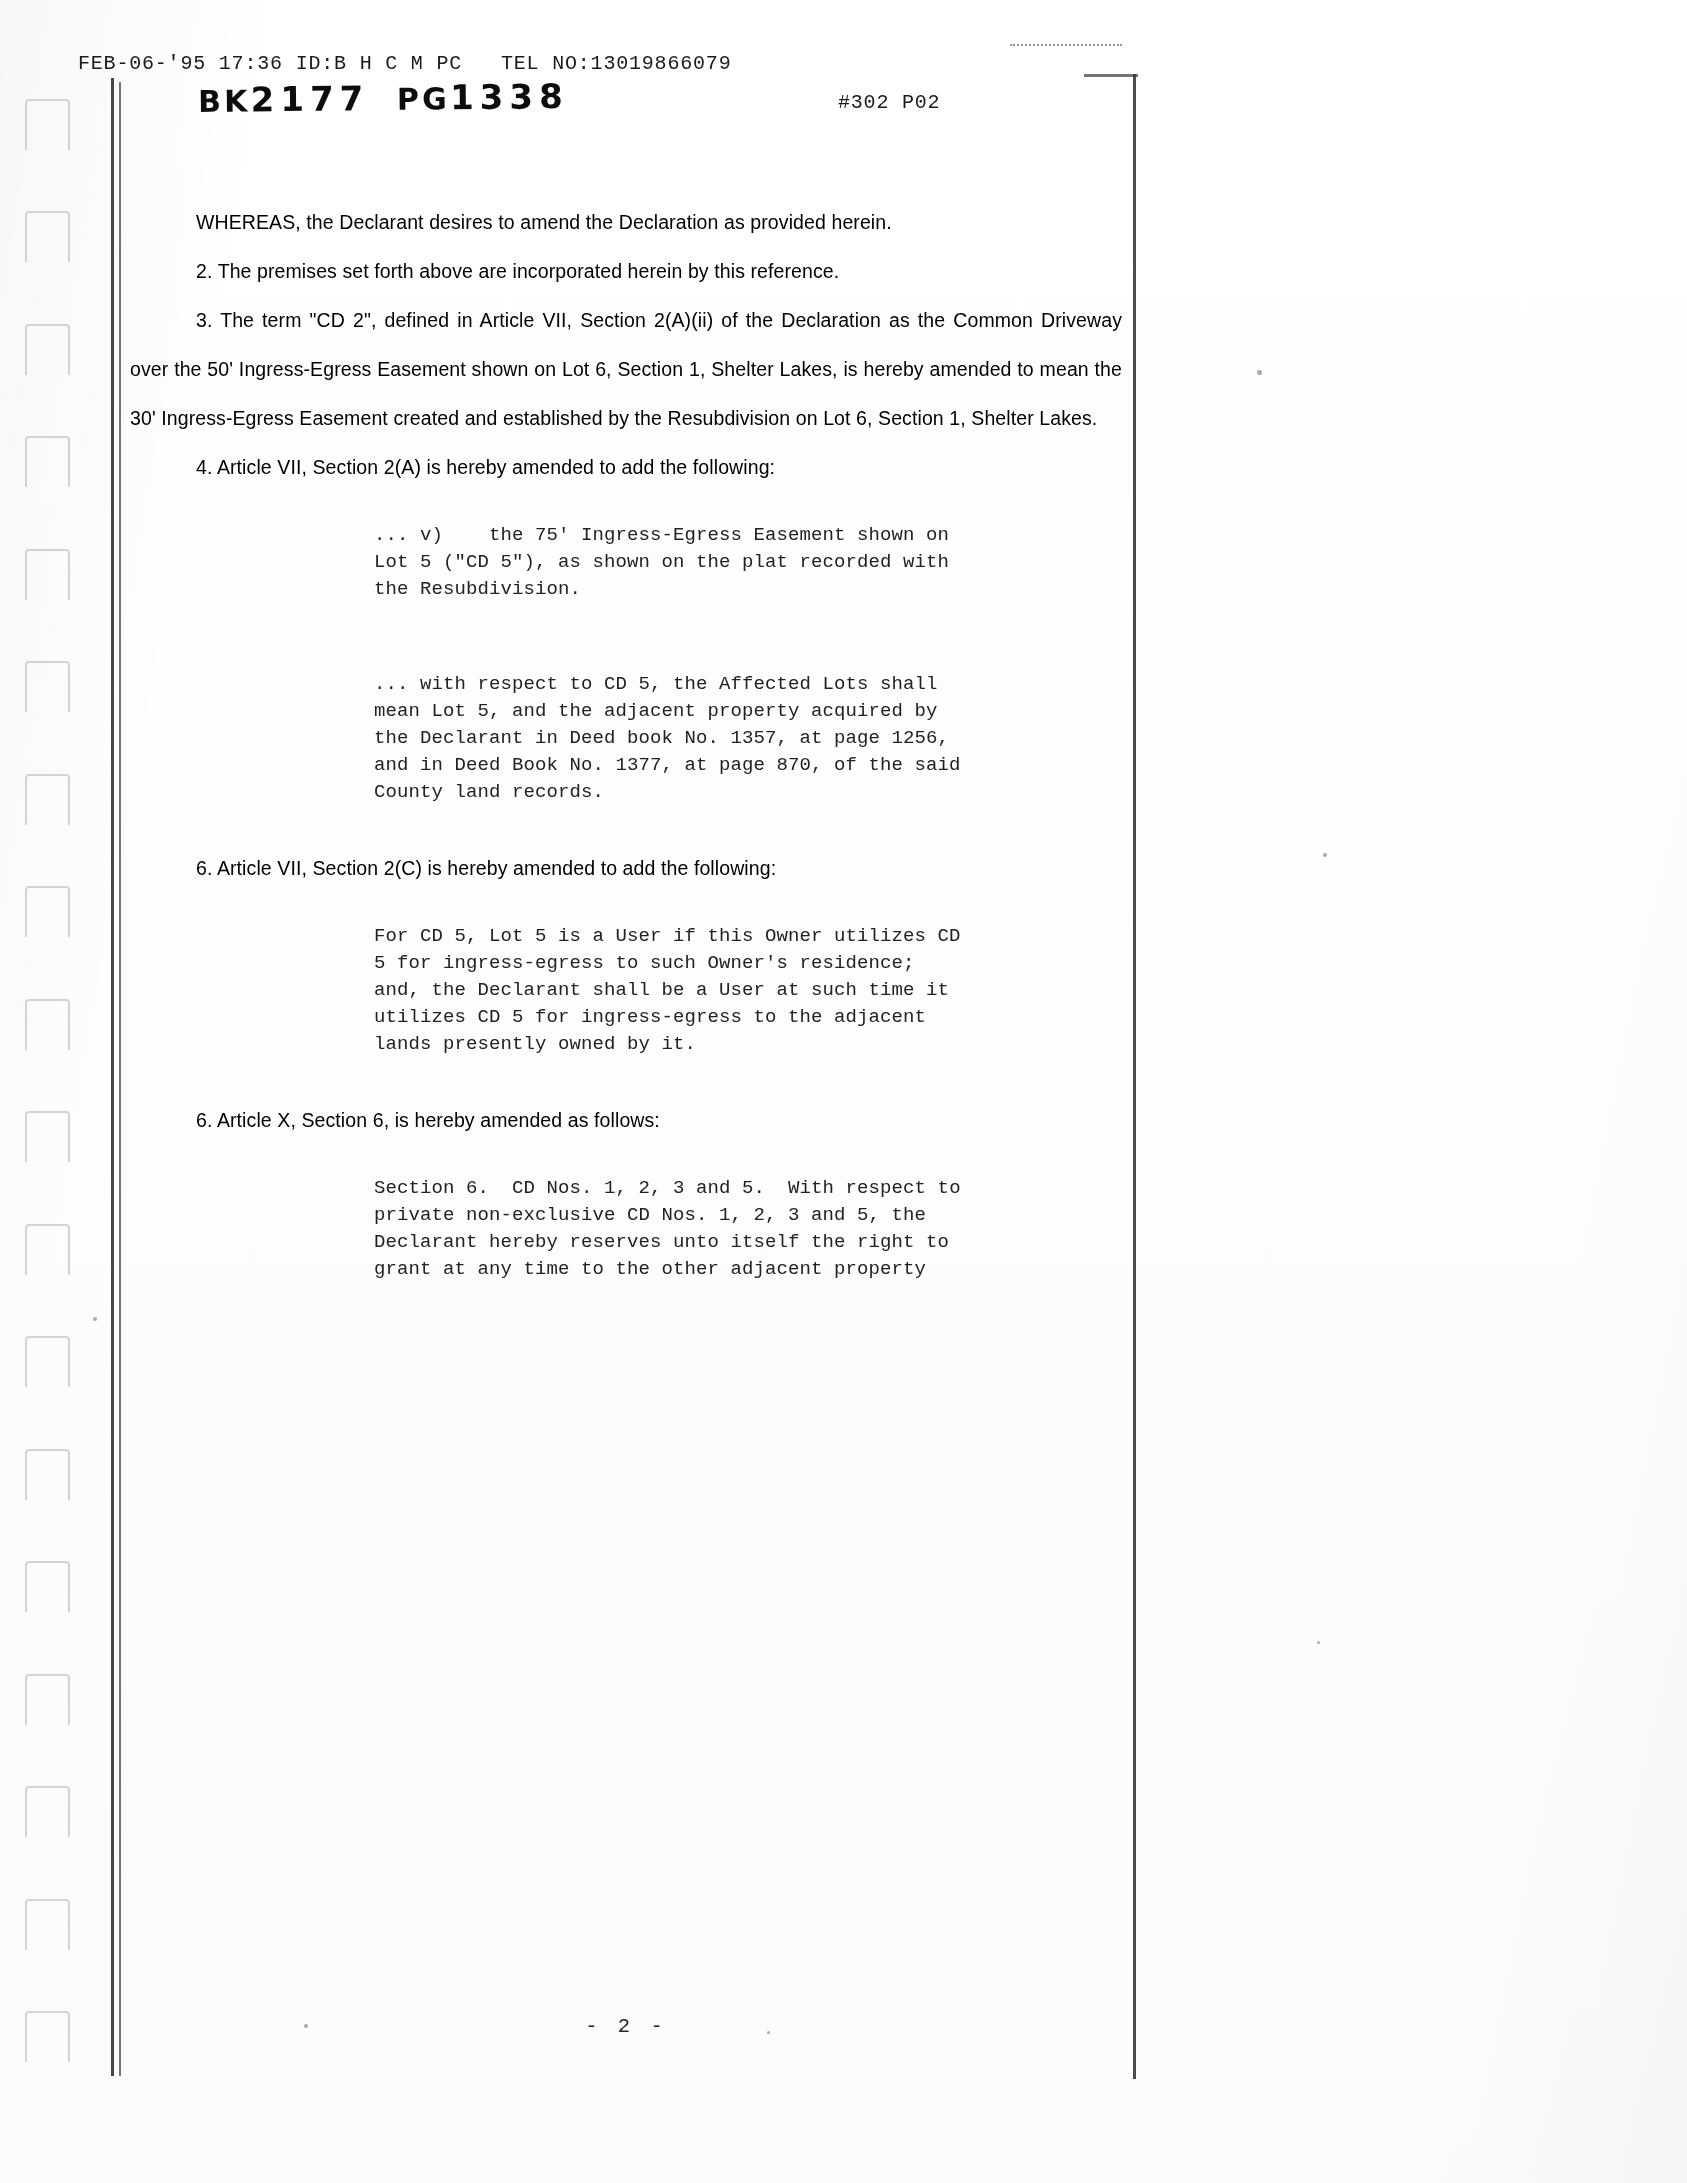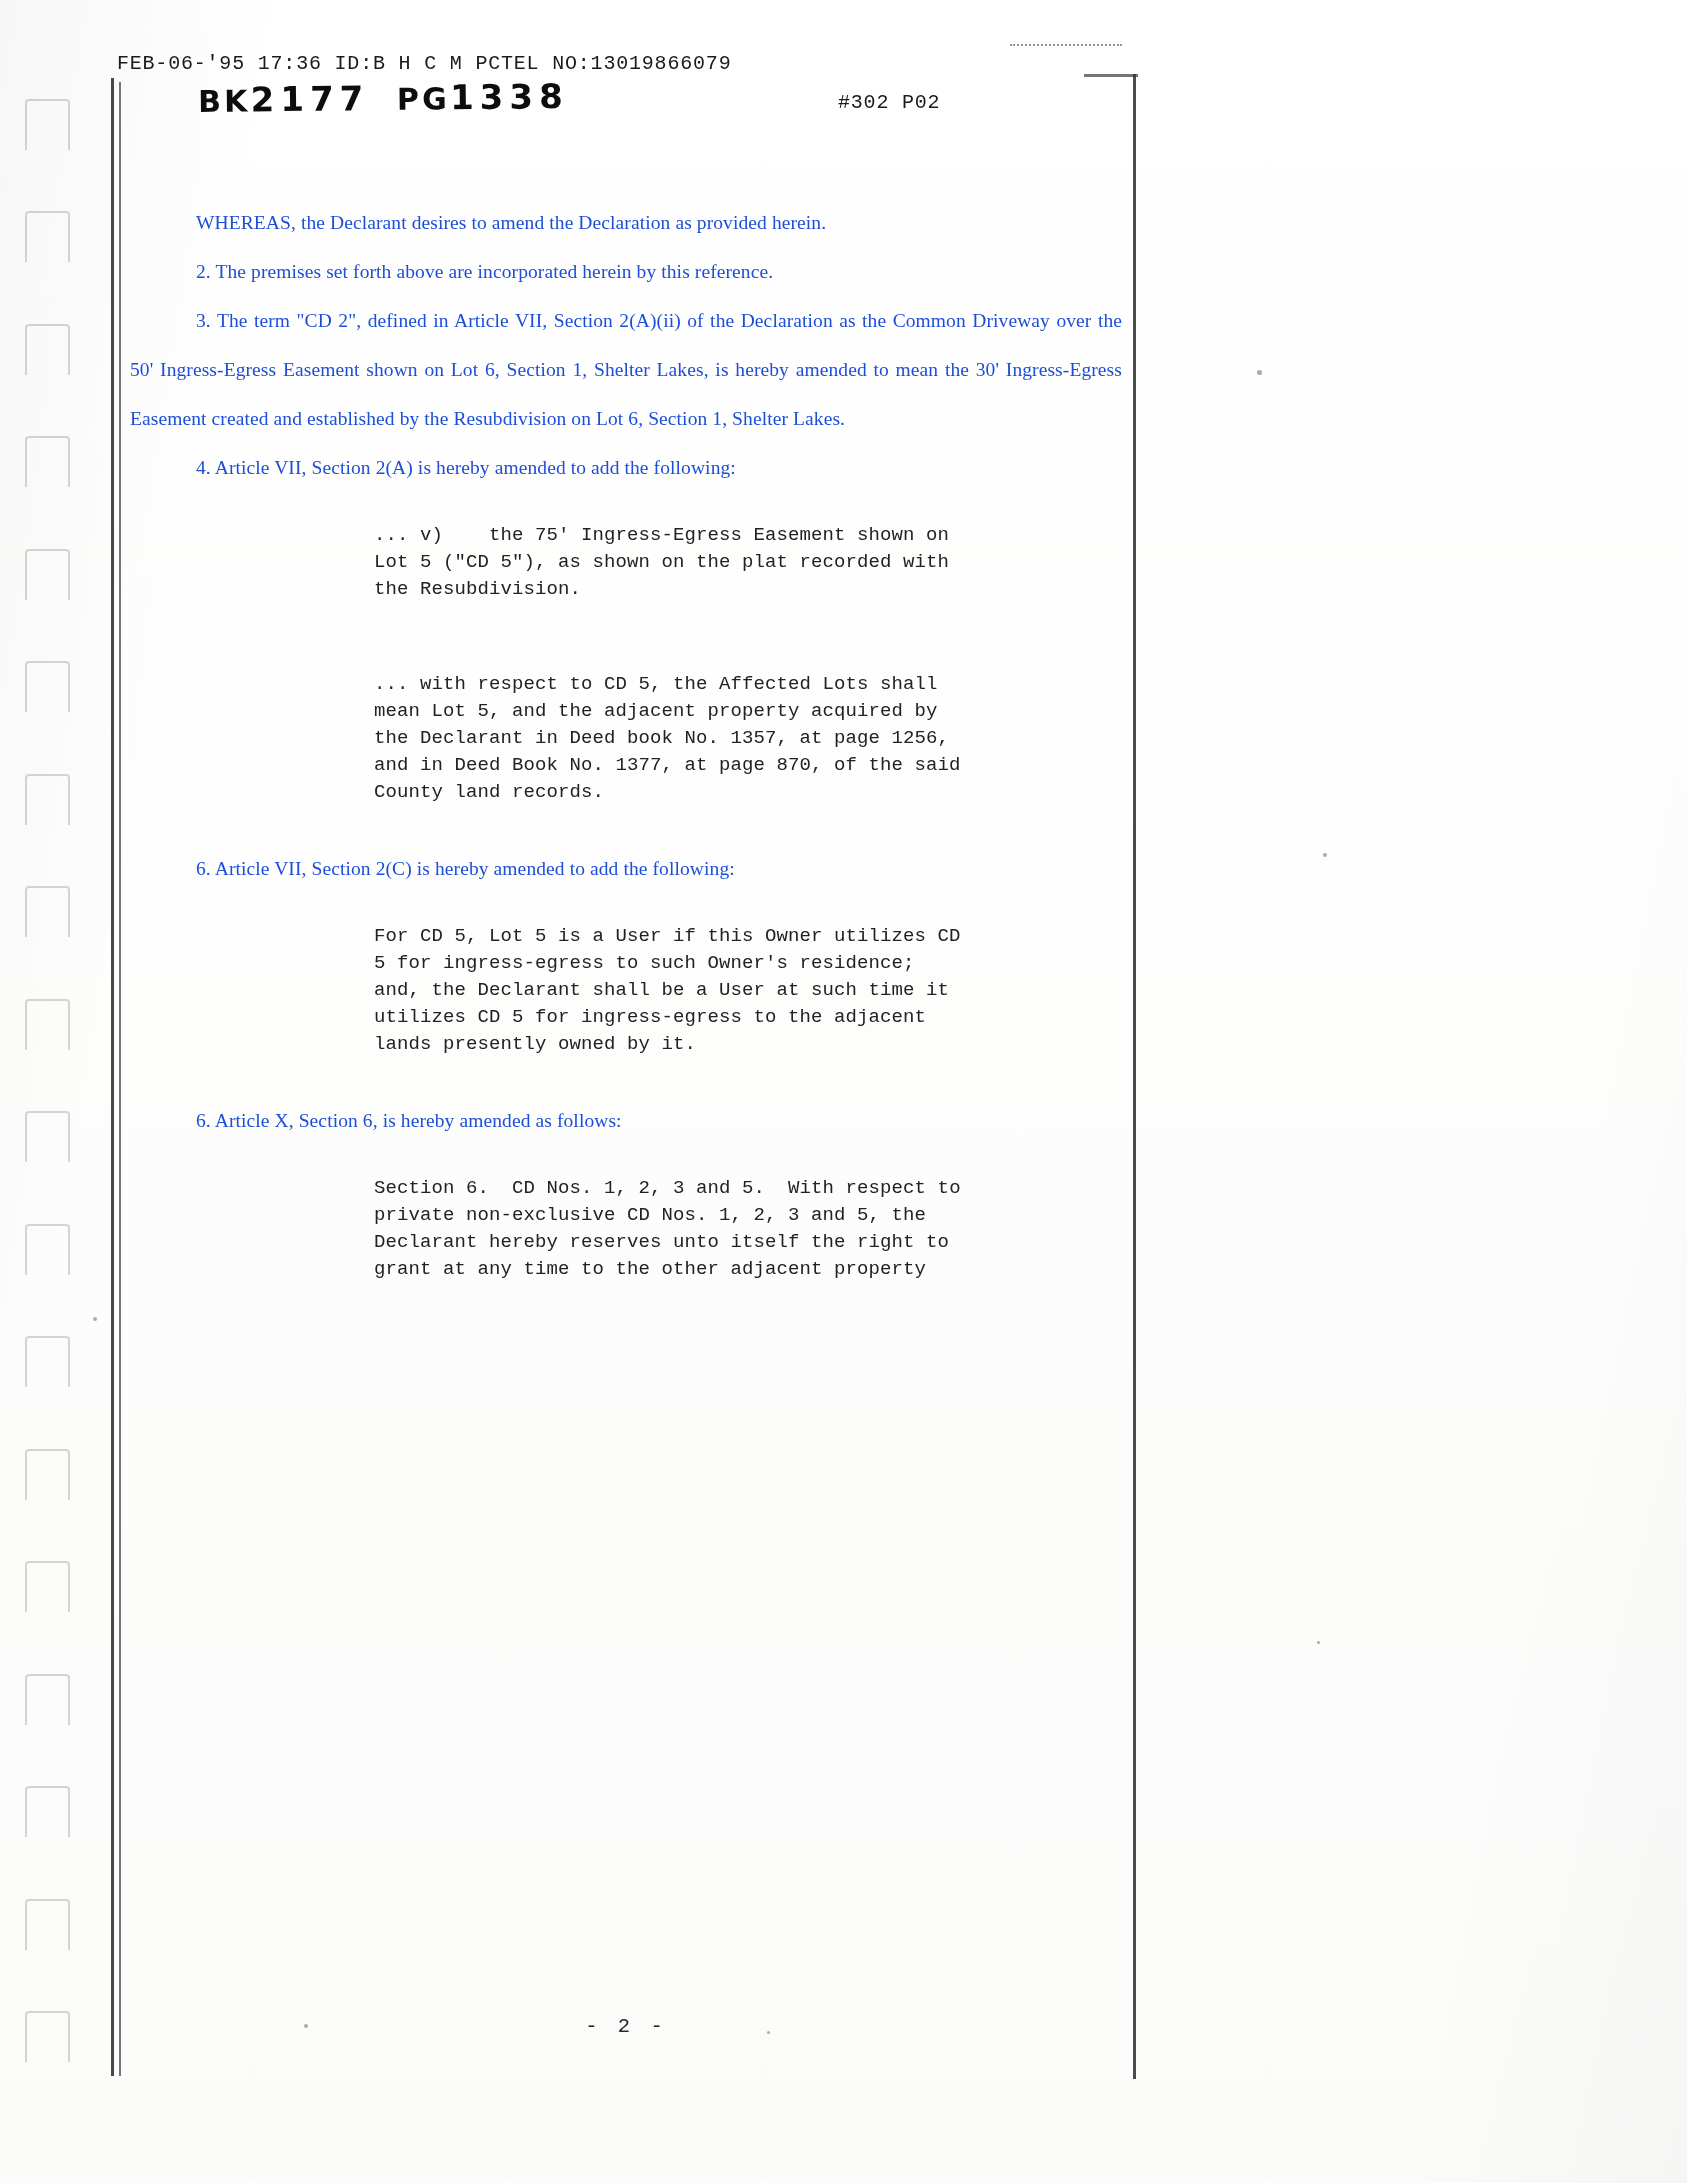--- a/index.html
+++ b/index.html
@@ -85,21 +85,21 @@
     top: 52px;
     width: 1164px;
     height: 28px;
     font-family: "Liberation Mono", "DejaVu Sans Mono", monospace;
     font-size: 20px;
     letter-spacing: 0.8px;
     color: #1b1b1b;
     white-space: nowrap;
   }
   .fax-header span { display: inline-block; vertical-align: top; }
-  .fh-datetime { width: 423px; text-align: right; }
+  .fh-datetime { width: 423px; }
   .fh-tel      { width: 337px; }
   .fh-page     { width: 172px; margin-top: 39px; }
   .fh-dash {
     display: inline-block;
     width: 112px;
     border-top: 2px dotted rgba(60,60,60,.55);
     transform: translateY(-8px);
   }
 
   
@@ -124,25 +124,25 @@
     left: 130px;
     top: 198px;
     width: 992px;
     color: #232323;
     font-size: 20px;
     line-height: 1.0;
   }
 
   p.tp {
     margin: 0 0 0 0;
-    font-family: Liberation Serif, serif;
+    font-family: Liberation Sans, sans-serif;
     font-size: 19.5px;
     line-height: 49px;
     letter-spacing: 0.1px;
-    color: #1d4ed8;
+    color: #000000;
     text-align: justify;
     text-indent: 66px;
     -webkit-font-smoothing: none;
   }
 
   
   p.quote {
     margin: 1px;
     padding-left: 243px;
     padding-right: 20px;

